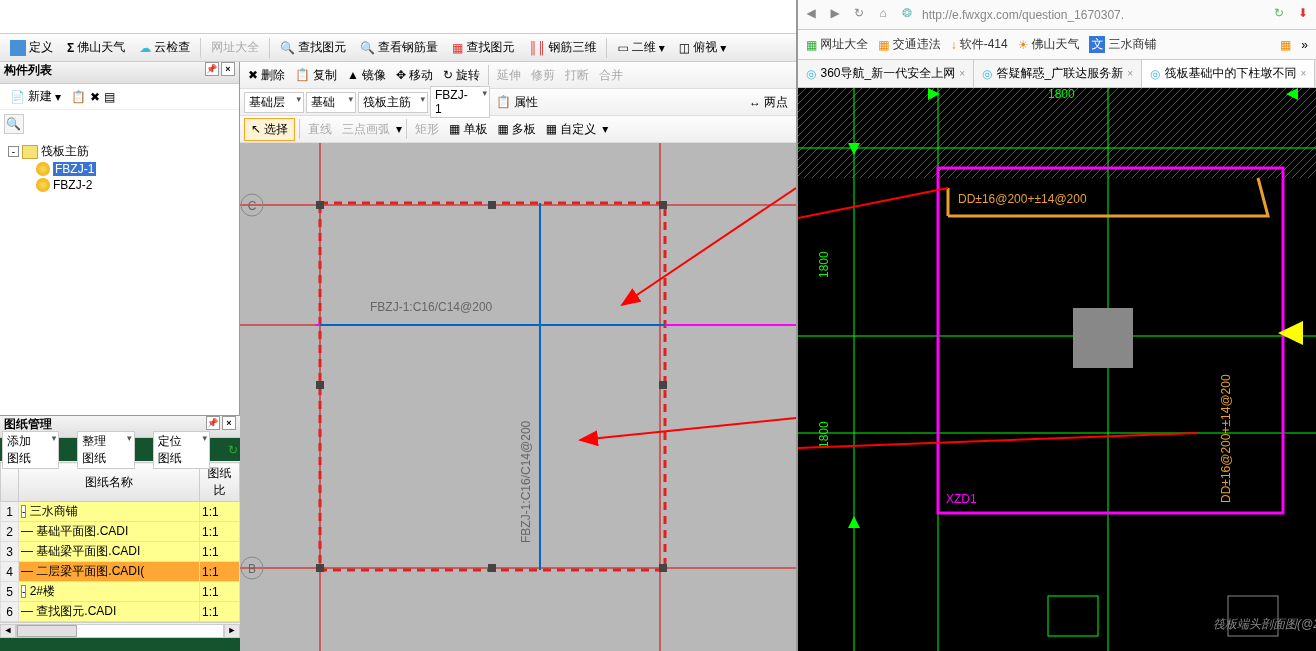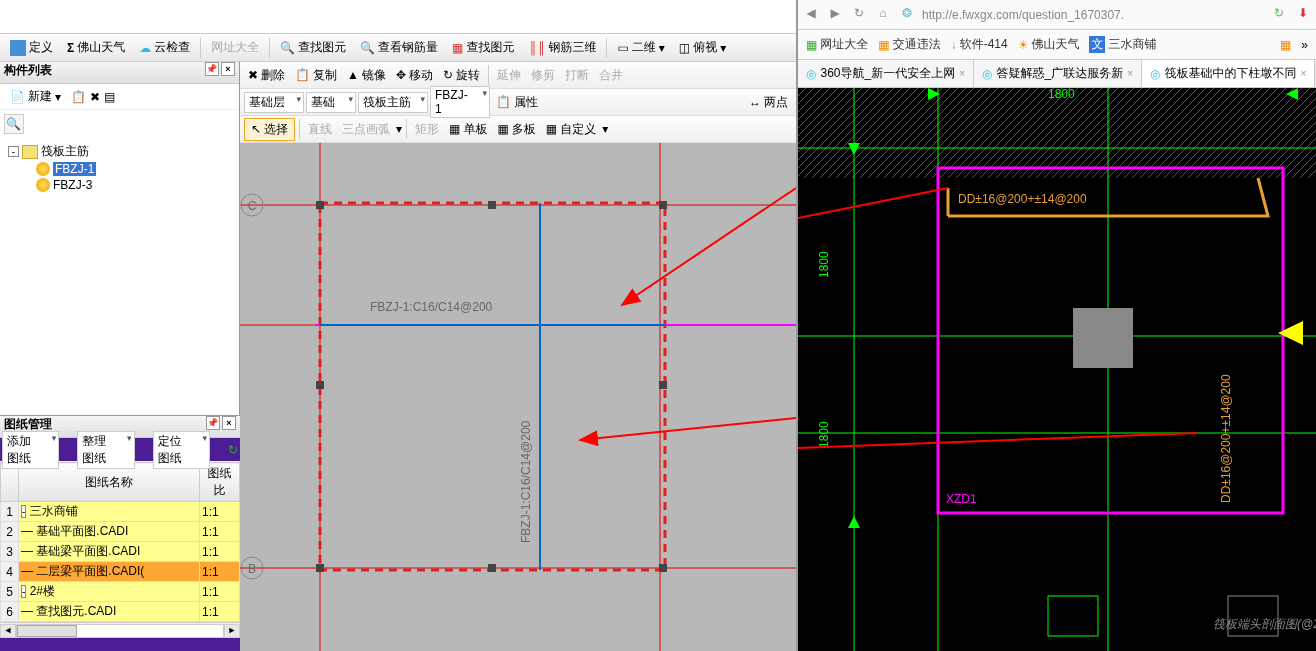--- a/index.html
+++ b/index.html
@@ -22,21 +22,21 @@
 .search-comp input{flex:1;height:20px;border:1px solid #ccc;padding:0 4px}
 .search-comp .sbtn{width:20px;height:20px;border:1px solid #ccc;background:#f5f5f5;display:flex;align-items:center;justify-content:center;cursor:pointer}
 .tree{padding:4px 0;background:#fff;height:240px;overflow:auto}
 .tree-row{display:flex;align-items:center;padding:1px 4px;gap:3px;cursor:pointer}
 .tree-row.l1{padding-left:8px}
 .tree-row.l2{padding-left:36px}
 .tree-row.sel span.lbl{background:#3874d1;color:#fff;padding:0 2px}
 .exp{width:11px;height:11px;border:1px solid #888;background:#fff;text-align:center;line-height:9px;font-size:10px;cursor:pointer}
 .fold-ic{width:16px;height:14px;background:#f7e27a;border:1px solid #caa93a}
 .gear-ic{width:14px;height:14px;border-radius:50%;background:radial-gradient(#ffda55,#e6a500);display:inline-block}
-.dwg-panel{position:absolute;left:0;bottom:0;width:240px;height:236px;background:#4c1d95;border-top:1px solid #999}
+.dwg-panel{position:absolute;left:0;bottom:0;width:240px;height:236px;background:#14532d;border-top:1px solid #999}
 .tabs{height:22px;display:flex;border-bottom:1px solid #ccc}
 .tab{padding:2px 8px;border:1px solid #ccc;border-bottom:none;background:#f0f0f0;cursor:pointer}
 .tab.act{background:#fff}
 .tools-row{height:24px;display:flex;align-items:center;gap:18px;padding:0 2px;border-bottom:1px solid #eee}
 .drop{border:1px solid #ccc;padding:1px 16px 1px 4px;background:#fff;position:relative;cursor:pointer}
 .drop:after{content:"▾";position:absolute;right:2px;top:1px;font-size:9px;color:#555}
 .dwg-table{width:100%;border-collapse:collapse}
 .dwg-table th{background:linear-gradient(#fdfdfd,#e5e5e5);border:1px solid #ccc;padding:2px;font-weight:normal}
 .dwg-table td{border:1px solid #ddd;padding:1px 2px;background:#ffff8f}
 .dwg-table td.rn{background:#f0f0f0;text-align:center;width:18px}
@@ -133,21 +133,21 @@
         <span class="exp">-</span>
         <span class="fold-ic"></span>
         <span class="lbl">筏板主筋</span>
       </div>
     <div class="tree-row l2 sel">
         <span class="gear-ic"></span>
         <span class="lbl">FBZJ-1</span>
       </div>
     <div class="tree-row l2">
         <span class="gear-ic"></span>
-        <span class="lbl">FBZJ-3</span>
+        <span class="lbl">FBZJ-2</span>
       </div>
   </div>
 
   <div class="dwg-panel">
     <div class="panel-title">
       <span>图纸管理</span>
       <div class="btns">
           <span>📌</span>
           <span>×</span>
         </div>

